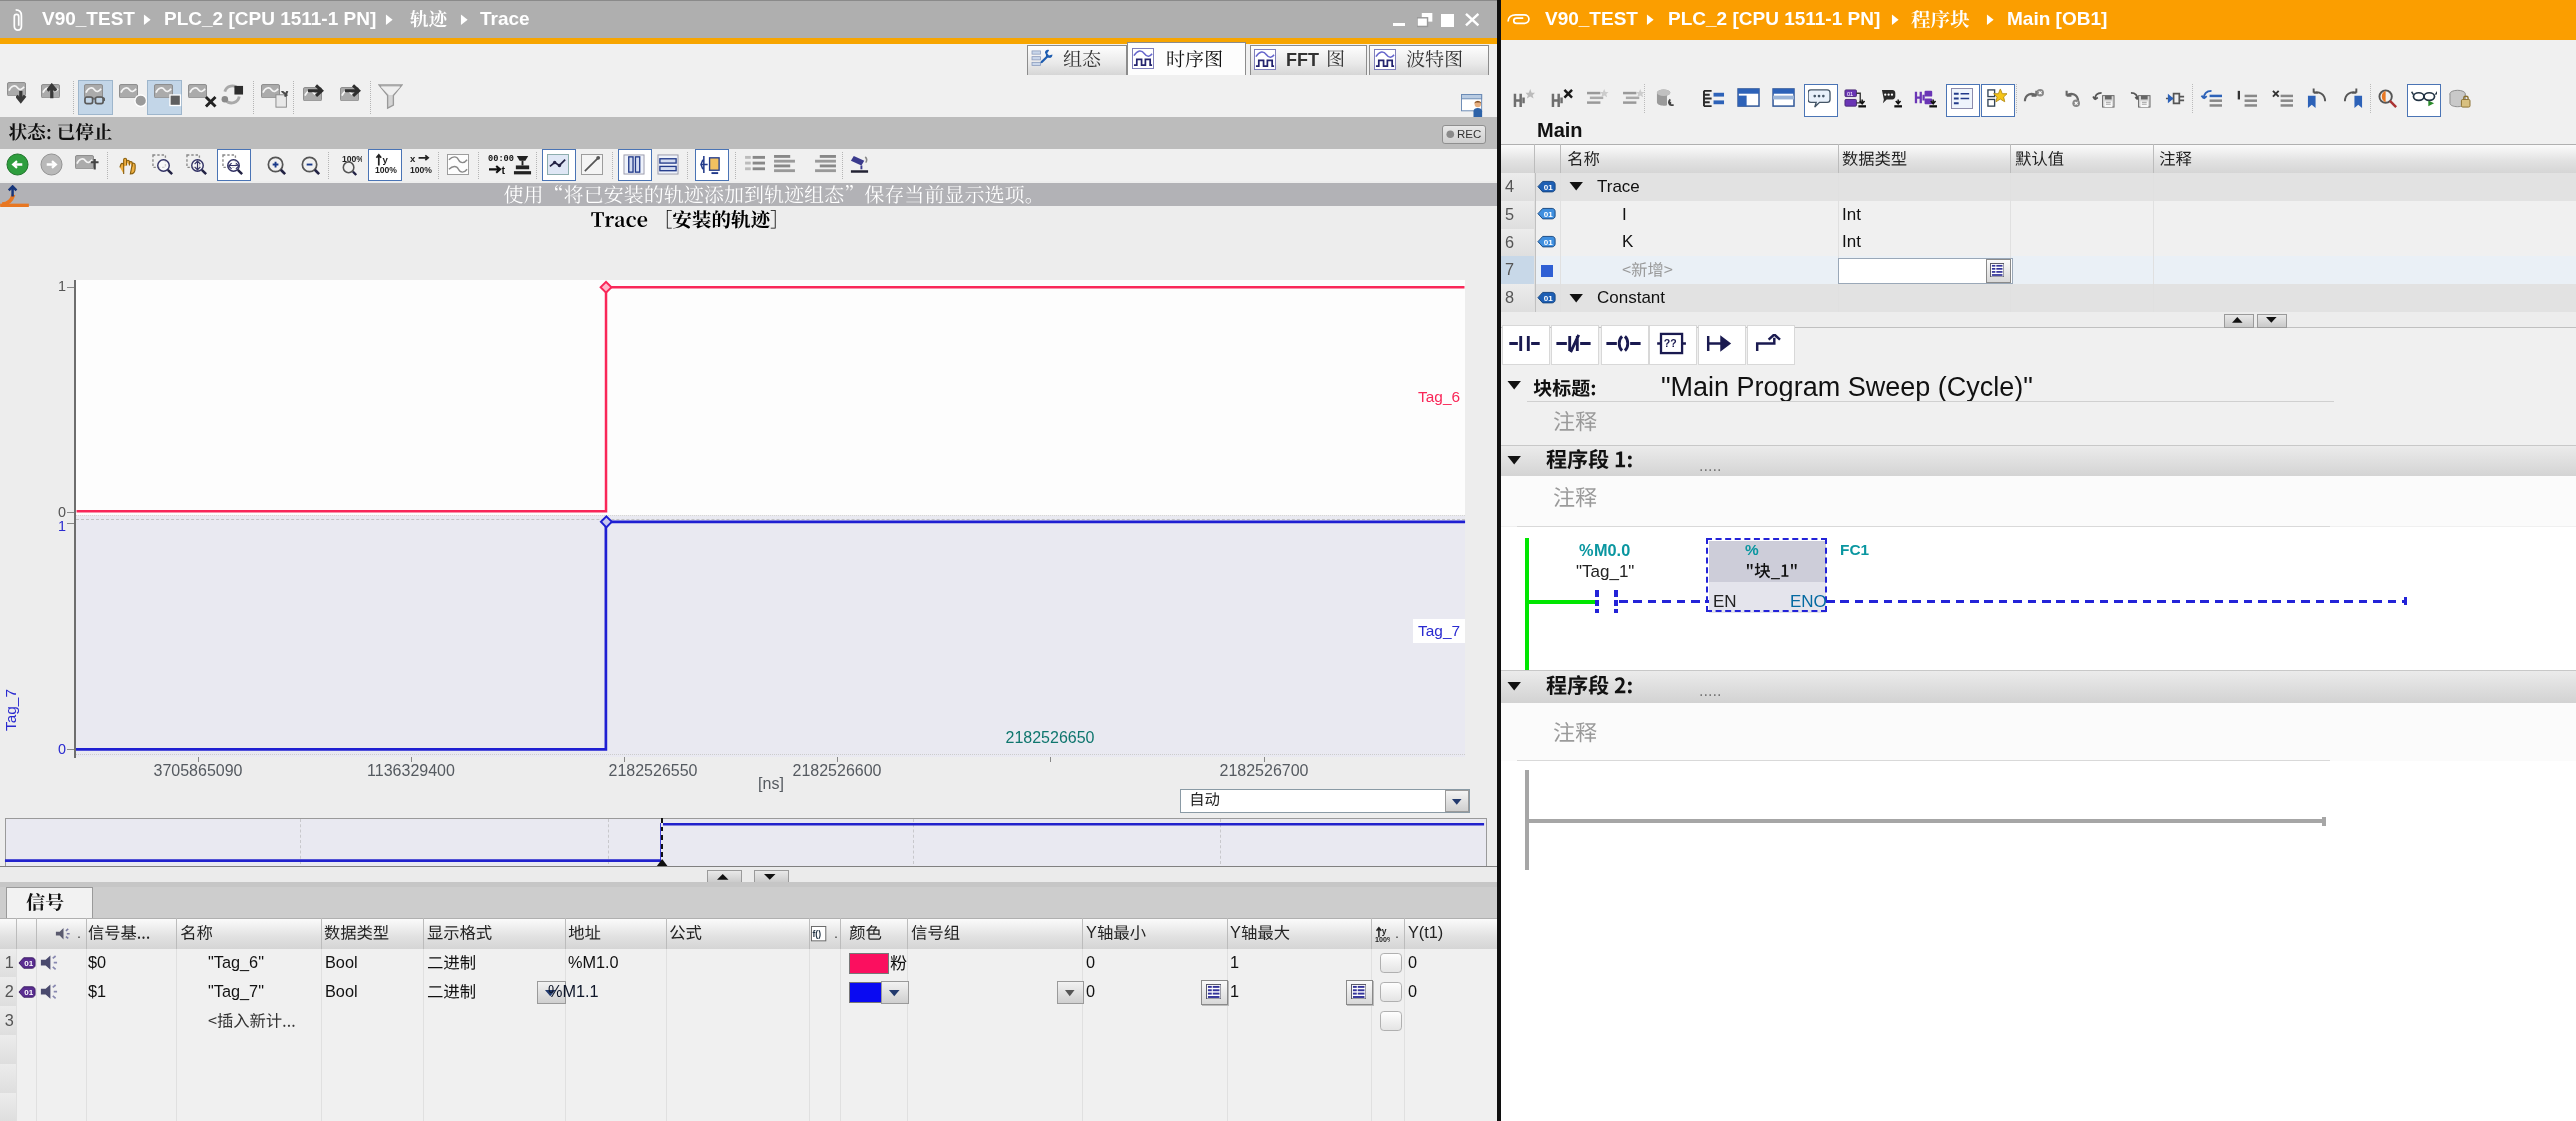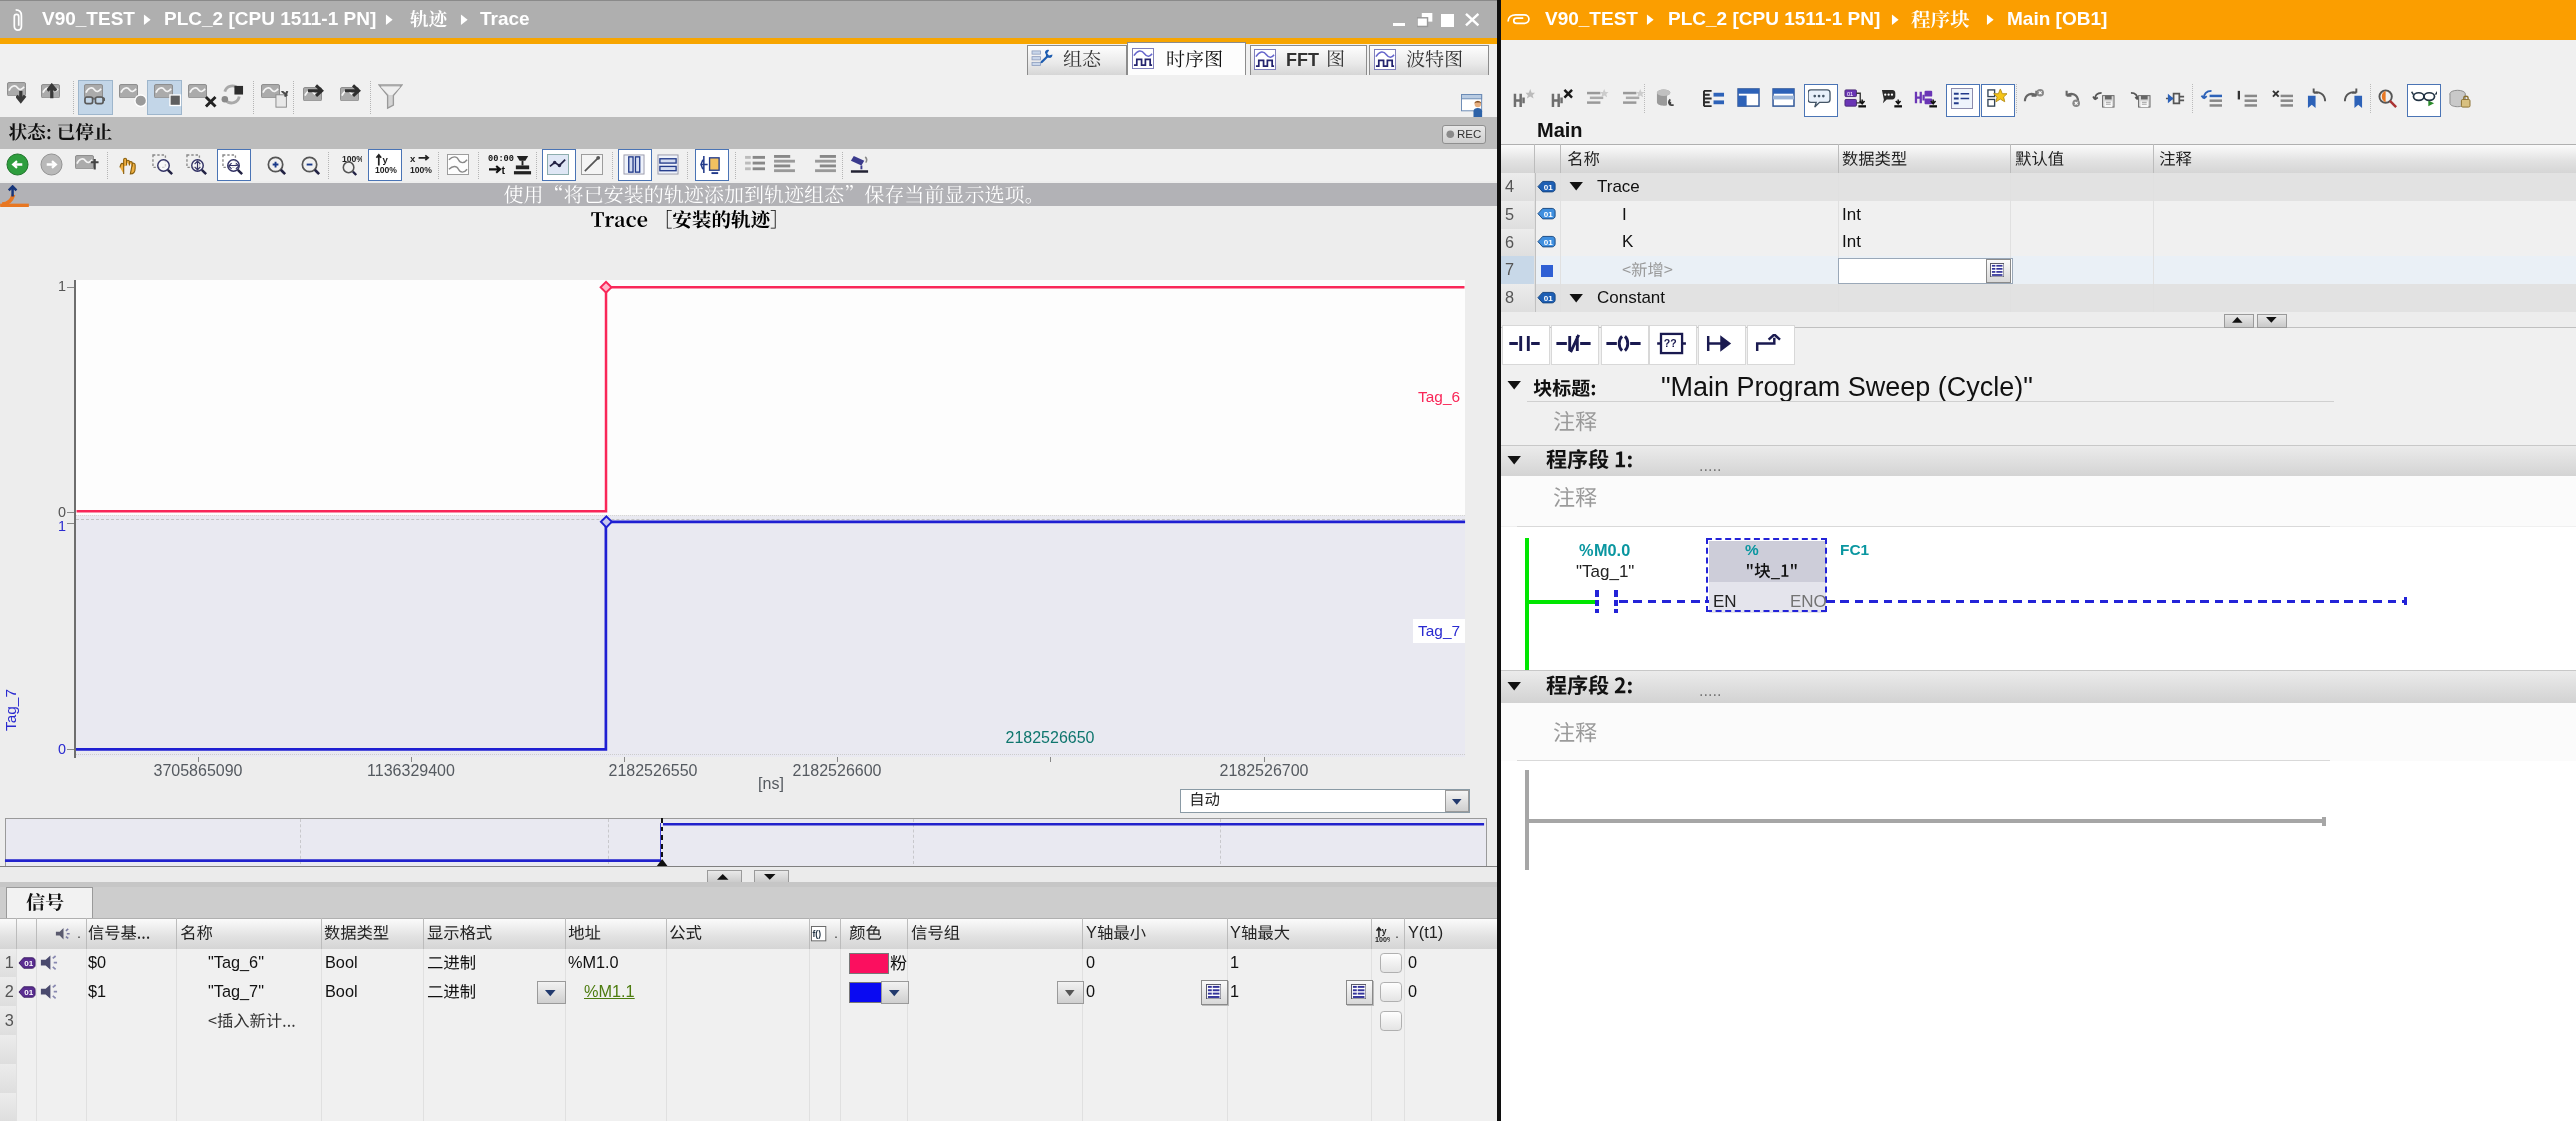--- a/index.html
+++ b/index.html
@@ -594,21 +594,21 @@
 <svg style="position:absolute;left:427px;top:983px;overflow:visible" width="52" height="17.3" fill="#111" viewBox="0 0 54 18">
     <path transform="translate(0.0,15.2) scale(0.01700,-0.01700)" d="M141 697V616H860V697ZM57 104V20H945V104Z"></path>
     <path transform="translate(17.0,15.2) scale(0.01700,-0.01700)" d="M81 778C136 728 203 655 234 609L292 657C259 701 190 770 135 819ZM720 819V658H555V819H481V658H339V586H481V469L479 407H333V335H471C456 259 423 185 348 128C364 117 392 89 402 74C491 142 530 239 545 335H720V80H795V335H944V407H795V586H924V658H795V819ZM555 586H720V407H553L555 468ZM262 478H50V408H188V121C143 104 91 60 38 2L88 -66C140 2 189 61 223 61C245 61 277 28 319 2C388 -42 472 -53 596 -53C691 -53 871 -47 942 -43C943 -21 955 15 964 35C867 24 716 16 598 16C485 16 401 23 335 64C302 85 281 104 262 115Z"></path>
     <path transform="translate(34.0,15.2) scale(0.01700,-0.01700)" d="M676 748V194H747V748ZM854 830V23C854 7 849 2 834 2C815 1 759 1 700 3C710 -20 721 -55 725 -76C800 -76 855 -74 885 -62C916 -48 928 -26 928 24V830ZM142 816C121 719 87 619 41 552C60 545 93 532 108 524C125 553 142 588 158 627H289V522H45V453H289V351H91V2H159V283H289V-79H361V283H500V78C500 67 497 64 486 64C475 63 442 63 400 65C409 46 418 19 421 -1C476 -1 515 0 538 11C563 23 569 42 569 76V351H361V453H604V522H361V627H565V696H361V836H289V696H183C194 730 204 766 212 802Z"></path>
   </svg>
 <div class="a" style="left:537px;top:981px;width:27px;height:21px;background:linear-gradient(#f2f2f2,#cfcfcf);border:1px solid #9a9a9a"></div>
 <svg class="a" style="left:544px;top:989px;" width="12.5" height="7.7" viewBox="0 0 13 8">
     <path d="M1 1 L12 1 L6.5 7.5 Z" fill="#223a6e"></path>
   </svg>
 <div class="a" style="left:568px;top:953px;font:16.3px 'Liberation Sans',sans-serif;color:#111;white-space:pre;line-height:19.6px;">%M1.0</div>
-<div class="a" style="left:584px;top:982px;font:16.3px 'Liberation Sans',sans-serif;color:#4d7c0f;white-space:pre;line-height:19.6px;text-decoration:underline;">%M1.1</div>
+<div class="a" style="left:548px;top:982px;font:16.3px 'Liberation Sans',sans-serif;color:#0f172a;white-space:pre;line-height:19.6px;">%M1.1</div>
 <div class="a" style="left:849px;top:953px;width:38px;height:19px;background:#fb0f5f;border:1px solid #777"></div>
 <svg style="position:absolute;left:890px;top:954px;overflow:visible" width="20" height="18" fill="#111" viewBox="0 0 21 19">
     <path transform="translate(0.0,16.1) scale(0.01800,-0.01800)" d="M785 823 718 810C755 627 807 510 915 406C926 428 948 452 968 467C870 555 819 657 785 823ZM53 756C73 688 95 599 103 540L162 556C153 614 130 701 108 769ZM354 777C340 711 311 614 287 555L338 539C364 595 396 685 422 759ZM45 495V425H181C147 318 87 197 31 130C44 111 63 79 71 57C117 116 162 209 198 304V-79H268V296C303 249 346 189 363 158L410 217C390 243 301 345 268 379V425H400V462C411 443 424 413 428 397C440 406 451 416 461 426V372H581C561 185 505 53 376 -23C391 -36 418 -65 427 -78C566 15 630 158 654 372H803C791 125 777 33 756 9C747 -2 739 -4 722 -4C706 -4 667 -3 624 1C635 -18 642 -47 643 -68C688 -71 732 -71 756 -68C784 -66 802 -59 820 -36C849 -1 864 106 877 408C878 419 879 443 879 443H478C562 533 611 657 639 806L568 817C543 671 491 550 400 474V495H268V840H198V495Z"></path>
   </svg>
 <div class="a" style="left:849px;top:982px;width:32px;height:19px;background:#0a0af2;border:1px solid #777"></div>
 <div class="a" style="left:881px;top:981px;width:26px;height:21px;background:linear-gradient(#f2f2f2,#cfcfcf);border:1px solid #9a9a9a"></div>
 <svg class="a" style="left:888px;top:989px;" width="12.5" height="7.7" viewBox="0 0 13 8">
     <path d="M1 1 L12 1 L6.5 7.5 Z" fill="#223a6e"></path>
   </svg>
 <div class="a" style="left:1057px;top:981px;width:25px;height:21px;background:linear-gradient(#f2f2f2,#cfcfcf);border:1px solid #9a9a9a"></div>
@@ -1023,21 +1023,21 @@
 <div class="a" style="left:1745px;top:541px;font:bold 15.4px 'Liberation Sans',sans-serif;color:#0a96a0;white-space:pre;line-height:18.4px;">%</div>
 <div class="a" style="left:1840px;top:541px;font:bold 15.4px 'Liberation Sans',sans-serif;color:#0a96a0;white-space:pre;line-height:18.4px;">FC1</div>
 <svg style="position:absolute;left:1745px;top:562px;overflow:visible" width="56" height="19" fill="#111" viewBox="0 0 58 20">
     <path transform="translate(0.0,15.6) scale(0.01750,-0.01750)" d="M115 458H183L205 657L208 775H89L92 657ZM335 458H402L425 657L428 775H308L312 657Z"></path>
     <path transform="translate(9.1,15.6) scale(0.01750,-0.01750)" d="M795 388H656C658 420 659 453 659 486V591H795ZM568 833V680H401V591H568V487C568 454 567 421 564 388H374V298H550C522 178 452 67 280 -14C301 -30 332 -65 345 -86C525 2 603 122 636 255C688 98 771 -21 903 -86C918 -60 947 -22 969 -2C841 51 757 160 710 298H951V388H883V680H659V833ZM32 174 69 80C158 119 270 171 375 221L353 305L252 262V518H357V607H252V832H163V607H49V518H163V225C113 205 68 187 32 174Z"></path>
     <path transform="translate(26.6,15.6) scale(0.01750,-0.01750)" d="M14 -147H549V-75H14Z"></path>
     <path transform="translate(36.4,15.6) scale(0.01750,-0.01750)" d="M85 0H506V95H363V737H276C233 710 184 692 115 680V607H247V95H85Z"></path>
     <path transform="translate(46.4,15.6) scale(0.01750,-0.01750)" d="M115 458H183L205 657L208 775H89L92 657ZM335 458H402L425 657L428 775H308L312 657Z"></path>
   </svg>
 <div class="a" style="left:1713px;top:592px;font:17px 'Liberation Sans',sans-serif;color:#222;white-space:pre;line-height:20px;">EN</div>
-<div class="a" style="left:1790px;top:592px;font:17px 'Liberation Sans',sans-serif;color:#737373;white-space:pre;line-height:20px;">ENO</div>
+<div class="a" style="left:1790px;top:592px;font:17px 'Liberation Sans',sans-serif;color:#0369a1;white-space:pre;line-height:20px;">ENO</div>
 <div class="a" style="left:1501px;top:670px;width:1075px;height:32px;background:linear-gradient(#ebebeb,#d2d2d2);border-top:1px solid #c8c8c8;border-bottom:1px solid #b8b8b8"></div>
 <svg class="a" style="left:1507px;top:681px;" width="14.4" height="10.6" viewBox="0 0 15 11">
     <path d="M0.5 1 L14.5 1 L7.5 10 Z" fill="#111"></path>
   </svg>
 <svg style="position:absolute;left:1546px;top:674px;overflow:visible" width="90" height="23" fill="#111" viewBox="0 0 94 24">
     <path transform="translate(0.0,20.0) scale(0.02200,-0.02200)" d="M570 711H804V573H570ZM459 812V472H920V812ZM451 226V125H626V37H388V-68H969V37H746V125H923V226H746V309H947V412H427V309H626V226ZM340 839C263 805 140 775 29 757C42 732 57 692 63 665C102 670 143 677 185 684V568H41V457H169C133 360 76 252 20 187C39 157 65 107 76 73C115 123 153 194 185 271V-89H301V303C325 266 349 227 361 201L430 296C411 318 328 405 301 427V457H408V568H301V710C344 720 385 733 421 747Z"></path>
     <path transform="translate(22.0,20.0) scale(0.02200,-0.02200)" d="M370 406C417 385 473 358 524 332H252V231H525V35C525 22 520 18 500 18C482 17 409 18 350 20C366 -11 384 -57 389 -90C476 -90 540 -91 586 -74C633 -58 646 -28 646 32V231H789C769 196 747 162 728 136L824 92C867 147 917 230 957 304L871 339L852 332H713L721 340L672 367C750 415 824 477 881 535L805 594L778 588H299V493H678C646 465 610 437 574 416C528 437 481 457 442 473ZM459 826 490 747H109V474C109 326 103 116 19 -27C47 -40 99 -74 120 -94C211 63 226 310 226 473V636H957V747H628C615 780 595 824 578 858Z"></path>
     <path transform="translate(44.0,20.0) scale(0.02200,-0.02200)" d="M522 811V688C522 617 511 533 414 471C434 457 473 422 492 400H457V299H554L493 284C522 211 558 148 603 94C543 54 472 26 392 9C415 -16 442 -63 453 -94C542 -69 620 -35 687 13C747 -33 817 -67 900 -90C916 -59 949 -11 974 13C897 29 831 55 775 90C841 163 889 257 918 379L843 404L823 400H506C610 473 632 591 632 685V709H731V578C731 484 749 445 845 445C858 445 888 445 902 445C923 445 945 445 960 451C956 477 953 516 951 544C938 540 915 537 901 537C891 537 866 537 856 537C843 537 841 548 841 576V811ZM594 299H775C753 246 723 201 686 162C647 202 616 248 594 299ZM103 752V189L23 179L41 67L103 77V-69H218V95L439 131L434 233L218 204V307H418V411H218V511H421V615H218V682C302 707 392 737 467 770L373 862C306 825 201 781 106 752L107 751Z"></path>
     <path transform="translate(71.0,20.0) scale(0.02200,-0.02200)" d="M43 0H539V124H379C344 124 295 120 257 115C392 248 504 392 504 526C504 664 411 754 271 754C170 754 104 715 35 641L117 562C154 603 198 638 252 638C323 638 363 592 363 519C363 404 245 265 43 85Z"></path>
     <path transform="translate(84.0,20.0) scale(0.02200,-0.02200)" d="M163 366C215 366 254 407 254 461C254 516 215 557 163 557C110 557 71 516 71 461C71 407 110 366 163 366ZM163 -14C215 -14 254 28 254 82C254 137 215 178 163 178C110 178 71 137 71 82C71 28 110 -14 163 -14Z"></path>

